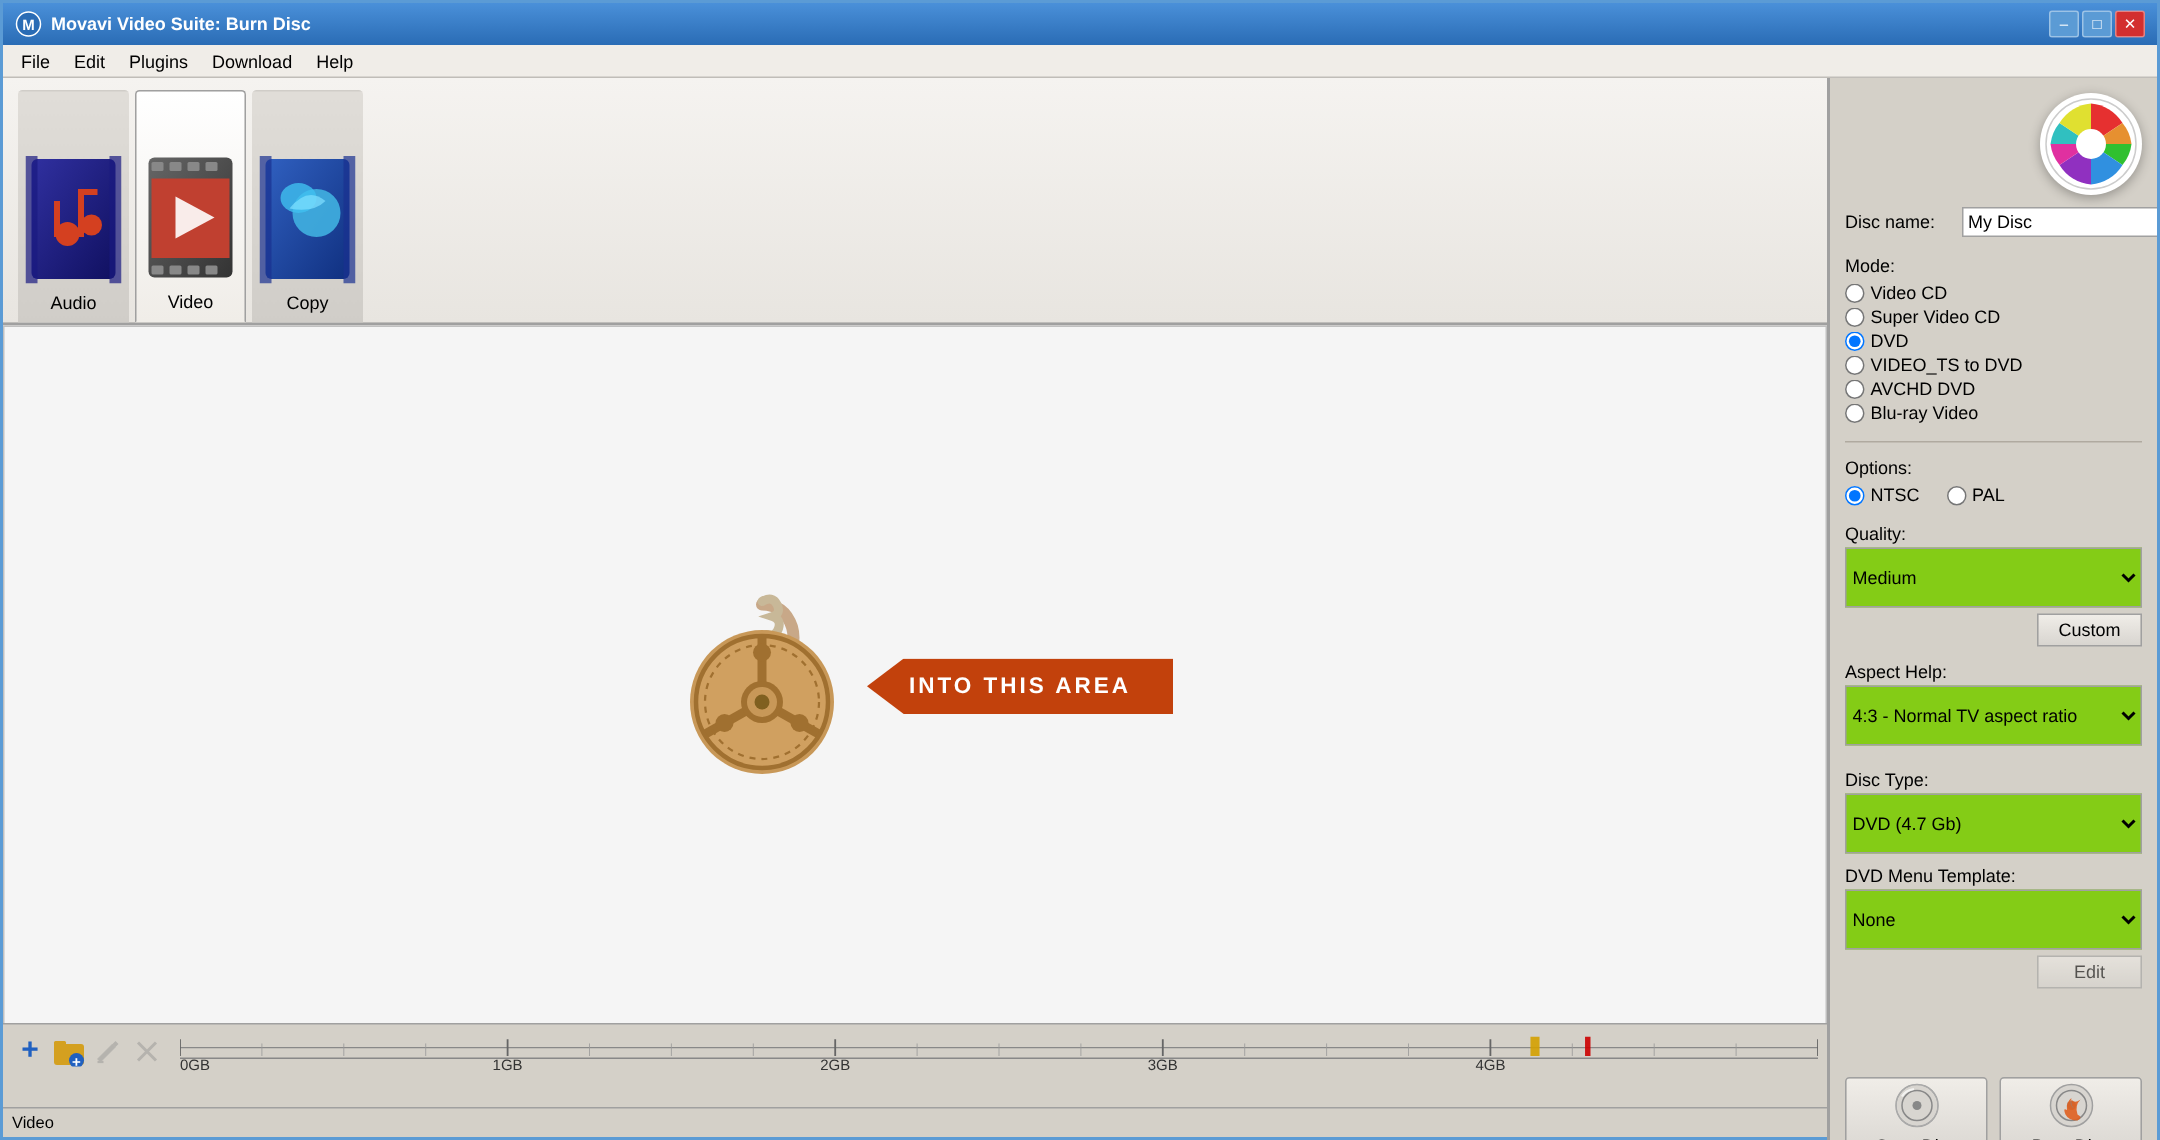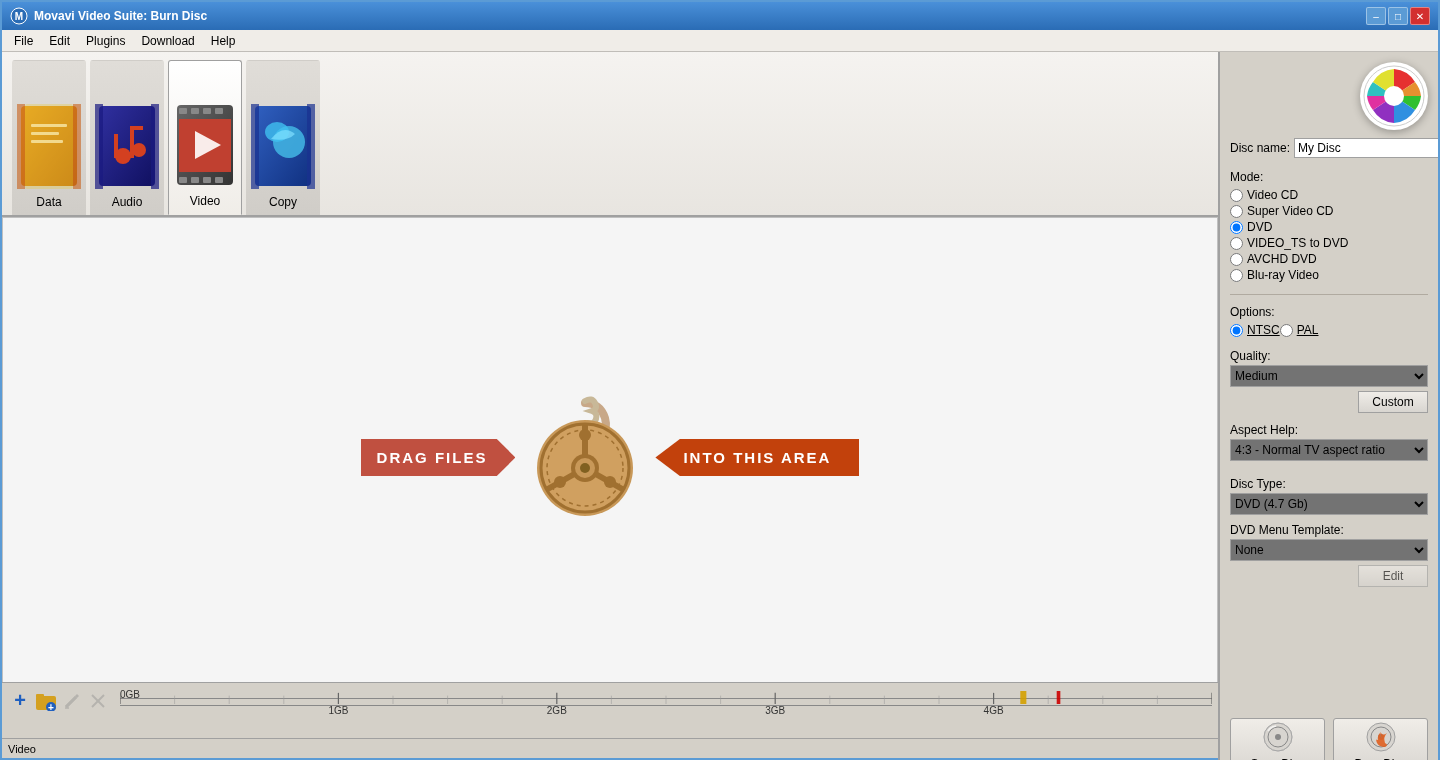--- a/index.html
+++ b/index.html
@@ -121,21 +121,21 @@
       border-left: 1px solid #a0a0a0;
       padding: 10px;
       display: flex;
       flex-direction: column;
     }
 
     .disc-name-row {
       display: flex;
       align-items: center;
       margin-bottom: 8px;
-      gap: 4px;
+      gap: 18px;
     }
     .disc-name-label { font-size: 12px; white-space: nowrap; }
     .disc-name-input {
       flex: 1;
       height: 20px;
       border: 1px solid #a0a0a0;
       padding: 1px 3px;
       font-size: 12px;
       background: white;
     }
@@ -148,31 +148,30 @@
       margin-bottom: 2px;
     }
     .radio-row input[type=radio] { margin: 0; }
     .radio-row label { font-size: 12px; cursor: pointer; }
 
     .section-divider { margin: 6px 0; border: none; border-top: 1px solid #b0aaa0; }
 
     .options-label { font-size: 12px; margin-bottom: 4px; }
     .options-row {
       display: flex;
-      gap: 0;
+      gap: 18px;
       margin-bottom: 6px;
-      text-decoration: underline;
     }
     .quality-label { font-size: 12px; margin-bottom: 2px; }
     .select-dropdown {
       flex: 1;
-      height: 22px;
+      height: 40px;
       font-size: 12px;
       border: 1px solid #a0a0a0;
-      background: #737373;
+      background: #84cc16;
     }
     .custom-btn {
       width: 70px;
       height: 22px;
       font-size: 12px;
       background: linear-gradient(to bottom, #f0ede8, #d8d5d0);
       border: 1px solid #a0a0a0;
       cursor: pointer;
       align-self: flex-end;
       margin-bottom: 6px;
@@ -316,43 +315,20 @@
   <div id="menu-bar">
     <div class="menu-item">File</div>
     <div class="menu-item">Edit</div>
     <div class="menu-item">Plugins</div>
     <div class="menu-item">Download</div>
     <div class="menu-item">Help</div>
   </div>
 
   <div id="toolbar" style="position:absolute;top:50px;left:0;right:220px;height:165px;background:linear-gradient(to bottom,#f5f3f0,#e8e5e0);border-bottom:2px solid #a0a0a0;display:flex;align-items:flex-end;padding:0 10px;">
 
-    <div class="tool-tab" style="margin-right:4px;">
-      <div class="tab-icon">
-        <svg width="64" height="85" viewBox="0 0 64 85">
-          <defs>
-            <linearGradient id="dataGrad" x1="0%" y1="0%" x2="100%" y2="100%">
-              <stop offset="0%" style="stop-color:#e8a020"></stop>
-              <stop offset="100%" style="stop-color:#c07010"></stop>
-            </linearGradient>
-          </defs>
-          <rect x="4" y="2" width="56" height="80" rx="4" fill="url(#dataGrad)"></rect>
-
-          <rect x="0" y="0" width="8" height="85" rx="0" fill="#c8601a" opacity="0.6"></rect>
-          <rect x="56" y="0" width="8" height="85" rx="0" fill="#c8601a" opacity="0.6"></rect>
-
-          <rect x="14" y="20" width="36" height="3" rx="1" fill="#fff8e0" opacity="0.8"></rect>
-          <rect x="14" y="28" width="28" height="3" rx="1" fill="#fff8e0" opacity="0.8"></rect>
-          <rect x="14" y="36" width="32" height="3" rx="1" fill="#fff8e0" opacity="0.8"></rect>
-
-          <rect x="8" y="0" width="48" height="85" rx="2" fill="#e8c830" opacity="0.3"></rect>
-        </svg>
-      </div>
-      <span class="tab-label">Data</span>
-    </div>
 
     <div class="tool-tab" style="margin-right:4px;">
       <div class="tab-icon">
         <svg width="64" height="85" viewBox="0 0 64 85">
           <defs>
             <linearGradient id="audioGrad" x1="0%" y1="0%" x2="100%" y2="100%">
               <stop offset="0%" style="stop-color:#3030a0"></stop>
               <stop offset="100%" style="stop-color:#101060"></stop>
             </linearGradient>
           </defs>
@@ -418,23 +394,20 @@
           <path d="M20 35 Q32 20 44 30 Q36 38 20 35Z" fill="#80e0ff" opacity="0.7"></path>
         </svg>
       </div>
       <span class="tab-label">Copy</span>
     </div>
   </div>
 
   <div id="main-area" style="position:absolute;top:215px;left:0;right:220px;bottom:60px;background:#f5f5f5;border:1px solid #c0c0c0;">
     <div class="drag-area">
 
-      <div style="display:flex;align-items:center;">
-        <div style="background:#c05040;color:white;padding:10px 16px 10px 16px;font-size:15px;font-weight:bold;letter-spacing:2px;clip-path:polygon(0 0,88% 0,100% 50%,88% 100%,0 100%);padding-right:28px;">DRAG FILES</div>
-      </div>
 
       <div class="film-reel-container">
         <svg width="130" height="130" viewBox="0 0 130 130">
 
           <path d="M65 10 Q80 10 85 25 Q88 35 82 50" stroke="#c8a888" stroke-width="8" fill="none" stroke-linecap="round"></path>
 
           <path d="M65 8 Q72 4 75 10 Q78 16 72 18 Q78 20 76 26 Q74 32 68 30" stroke="#c8b898" stroke-width="6" fill="none" stroke-linecap="round"></path>
 
           <circle cx="65" cy="75" r="48" fill="#c89858"></circle>
           <circle cx="65" cy="75" r="44" fill="#d0a060"></circle>
@@ -488,21 +461,21 @@
       <svg width="16" height="16" viewBox="0 0 16 16">
         <line x1="2" y1="2" x2="14" y2="14" stroke="#888" stroke-width="2"></line>
         <line x1="14" y1="2" x2="2" y2="14" stroke="#888" stroke-width="2"></line>
       </svg>
     </div>
 
     <div style="flex:1;height:100%;position:relative;margin-left:8px;">
 
       <div style="position:absolute;bottom:12px;left:0;right:0;height:1px;background:#888;"></div>
 
-      <span style="position:absolute;bottom:18px;left:0;font-size:10px;color:#333;">0GB</span>
+      <span style="position:absolute;bottom:2px;left:0;font-size:10px;color:#333;">0GB</span>
       <span style="position:absolute;bottom:2px;left:20%;transform:translateX(-50%);font-size:10px;color:#333;">1GB</span>
       <span style="position:absolute;bottom:2px;left:40%;transform:translateX(-50%);font-size:10px;color:#333;">2GB</span>
       <span style="position:absolute;bottom:2px;left:60%;transform:translateX(-50%);font-size:10px;color:#333;">3GB</span>
       <span style="position:absolute;bottom:2px;left:80%;transform:translateX(-50%);font-size:10px;color:#333;">4GB</span>
 
       <div style="position:absolute;top:8px;left:0;right:0;bottom:14px;display:flex;align-items:flex-end;">
         <svg width="100%" height="100%" viewBox="0 0 900 14" preserveAspectRatio="none">
 
           <line x1="0" y1="8" x2="900" y2="8" stroke="#888" stroke-width="1"></line>
 

